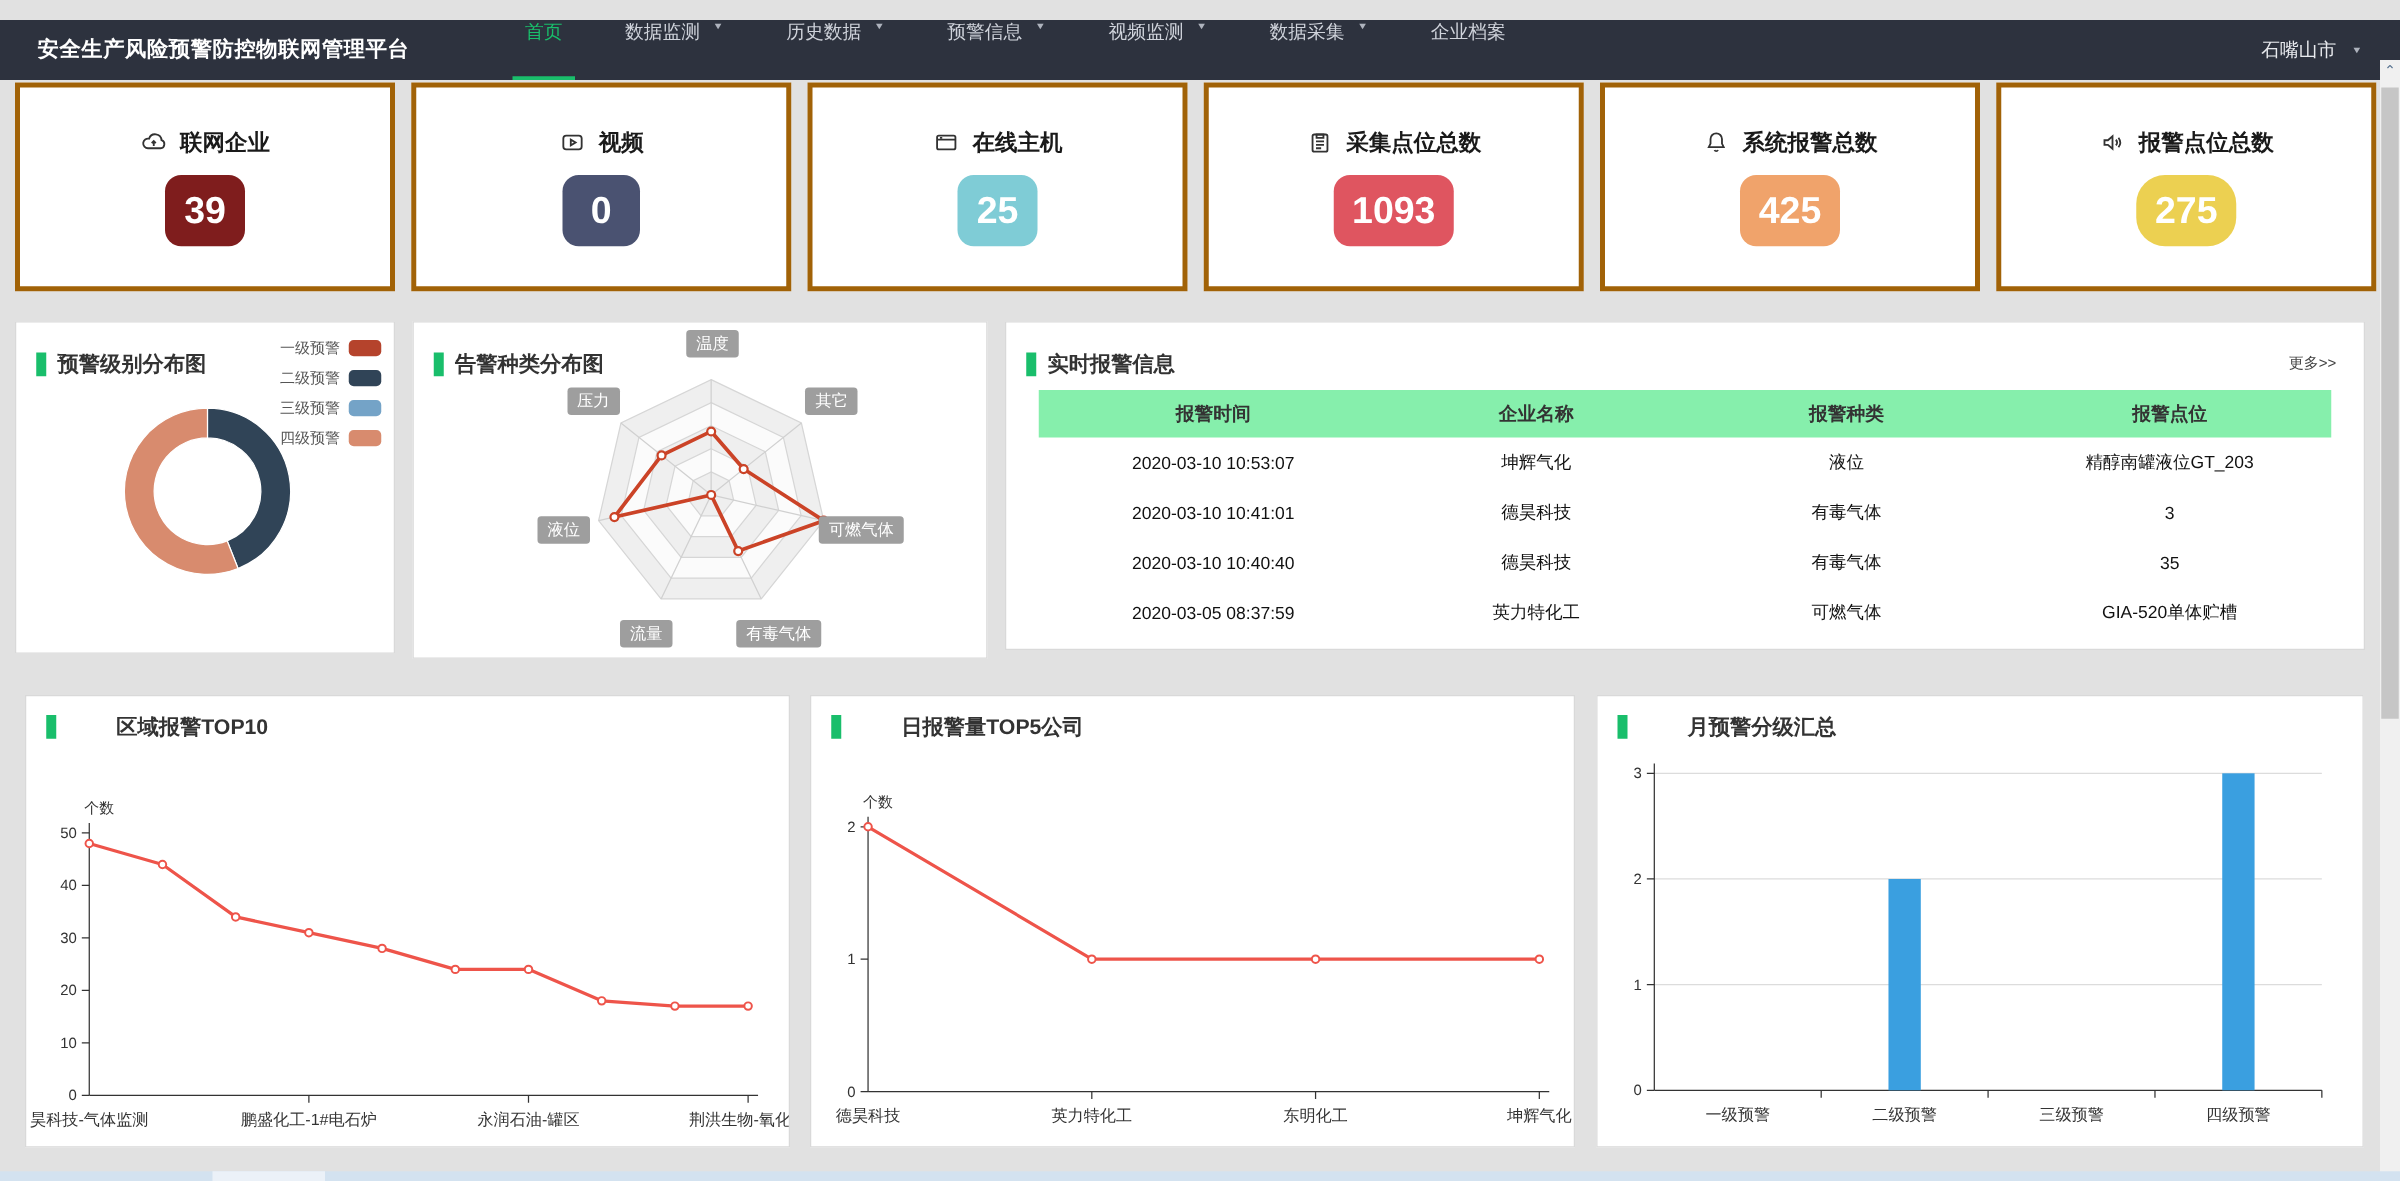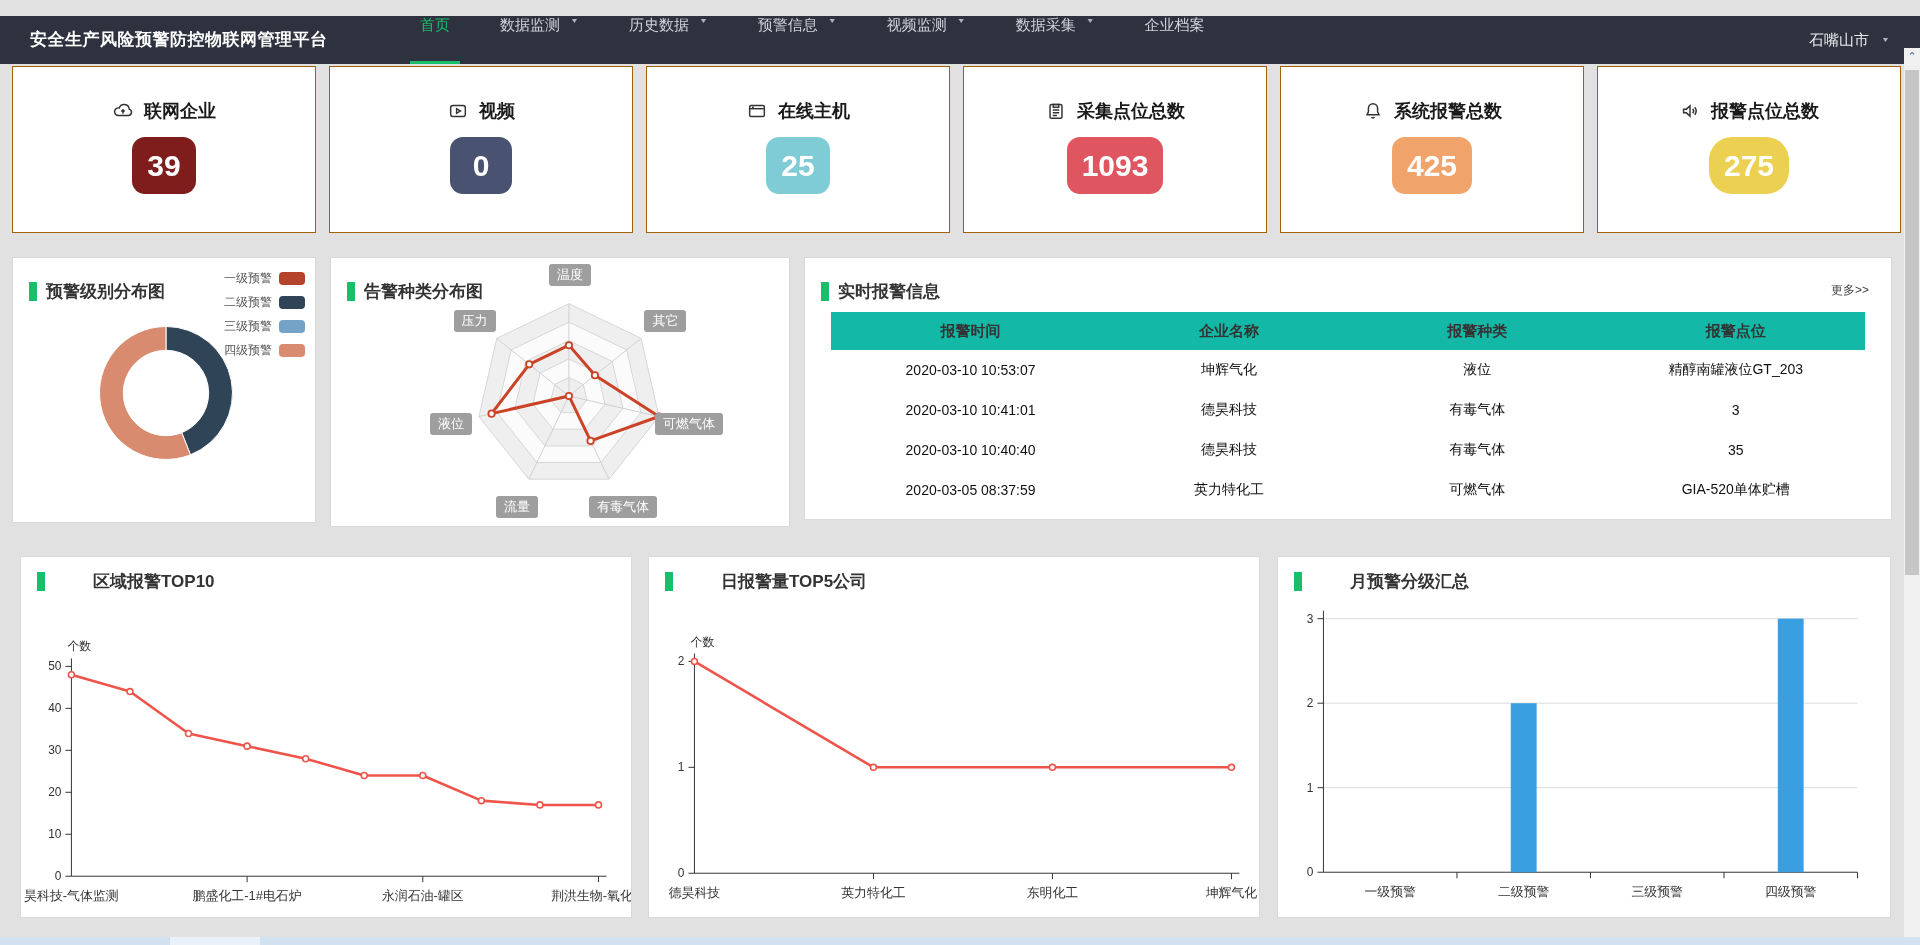--- a/index.html
+++ b/index.html
@@ -12,21 +12,21 @@
   .nav-title { position:absolute; left:30px; top:0; height:48px; line-height:48px; color:#ffffff; font-size:17px; font-weight:bold; letter-spacing:.5px; }
   .nav-menu { position:absolute; left:420px; top:0; height:48px; display:flex; gap:50px; align-items:stretch; }
   .nav-item { position:relative; display:flex; align-items:flex-start; color:#cfd3db; font-size:15px; cursor:pointer; }
   .nav-item .caret { font-size:9px; color:#aeb3bd; margin-left:10px; transform:scaleY(.8); }
   .nav-item.active { color:#19be6b; }
   .nav-item.active::after { content:""; position:absolute; left:-10px; right:-10px; bottom:0; height:3px; background:#19be6b; }
   .nav-region { position:absolute; right:30px; top:0; height:48px; display:flex; align-items:center; color:#e8eaee; font-size:15px; cursor:pointer; }
   .nav-region .caret { font-size:9px; color:#aeb3bd; margin-left:12px; transform:scaleY(.8); }
 
   
-  .card { position:absolute; top:66px; width:304px; height:167px; background:#ffffff; border:1px solid #a16207; text-align:center; }
+  .card { position:absolute; top:66px; width:304px; height:167px; background:#ffffff; border:4px solid #a16207; text-align:center; }
   .card-head { margin-top:32px; display:flex; align-items:center; justify-content:center; gap:10px; }
   .card-head svg { width:22px; height:22px; stroke:#333; fill:none; stroke-width:1.6; }
   .card-label { font-size:18px; font-weight:bold; color:#1a1a1a; }
   .stat-badge { display:inline-block; margin-top:14px; min-width:62px; height:57px; line-height:57px; padding:0 15px; border-radius:13px; color:#ffffff; font-size:30px; font-weight:bold; }
 
   
   .panel { position:absolute; background:#ffffff; border:1px solid #d9d9d9; }
   .panel-title { display:flex; align-items:center; gap:9px; font-size:17px; font-weight:bold; color:#333; margin-left:16px; }
   .tbar { width:8px; height:19px; background:#19be6b; display:inline-block; }
   .mt22 { margin-top:22px; } .mt12 { margin-top:13px;gap:48px; }
@@ -48,21 +48,21 @@
   .legend-label { font-size:12px; color:#555; }
   .legend-swatch { width:26px; height:13px; border-radius:4px; margin-left:7px; }
 
   
   .radar-chip { position:absolute; transform:translate(-50%,-50%); background:#9e9e9e; color:#fff; font-size:13px; padding:2px 8px; border-radius:3px; white-space:nowrap; }
 
   
   .more-link { position:absolute; right:22px; top:24px; font-size:12px; color:#444; cursor:pointer; }
   .alarm-table { position:absolute; left:26px; right:26px; top:54px; }
   .t-row { display:grid; grid-template-columns:27% 23% 25% 25%; text-align:center; align-items:center; }
-  .t-head { background:#14b8a6; height:38px; font-size:15px; font-weight:bold; color:#333; }
+  .t-head { background:#86efac; height:38px; font-size:15px; font-weight:bold; color:#333; }
   .t-body { height:40px; font-size:14px; color:#111; }
 
   
   .v-scrollbar { position:absolute; left:1904px; top:48px; width:16px; height:897px; background:#f0f0f0; }
   .v-scrollbar .arrow { position:absolute; top:2px; left:0; width:16px; text-align:center; font-size:11px; color:#55718f; cursor:pointer; }
   .v-scrollbar .thumb { position:absolute; top:22px; left:1px; width:14px; height:505px; background:#c6c6c6; cursor:pointer; }
 
   
   .taskbar { position:absolute; left:0; top:937px; width:1920px; height:8px; background:#d3e2f0; }
   .taskbar-seg { position:absolute; left:170px; top:0; width:90px; height:8px; background:#ebf1f8; }

